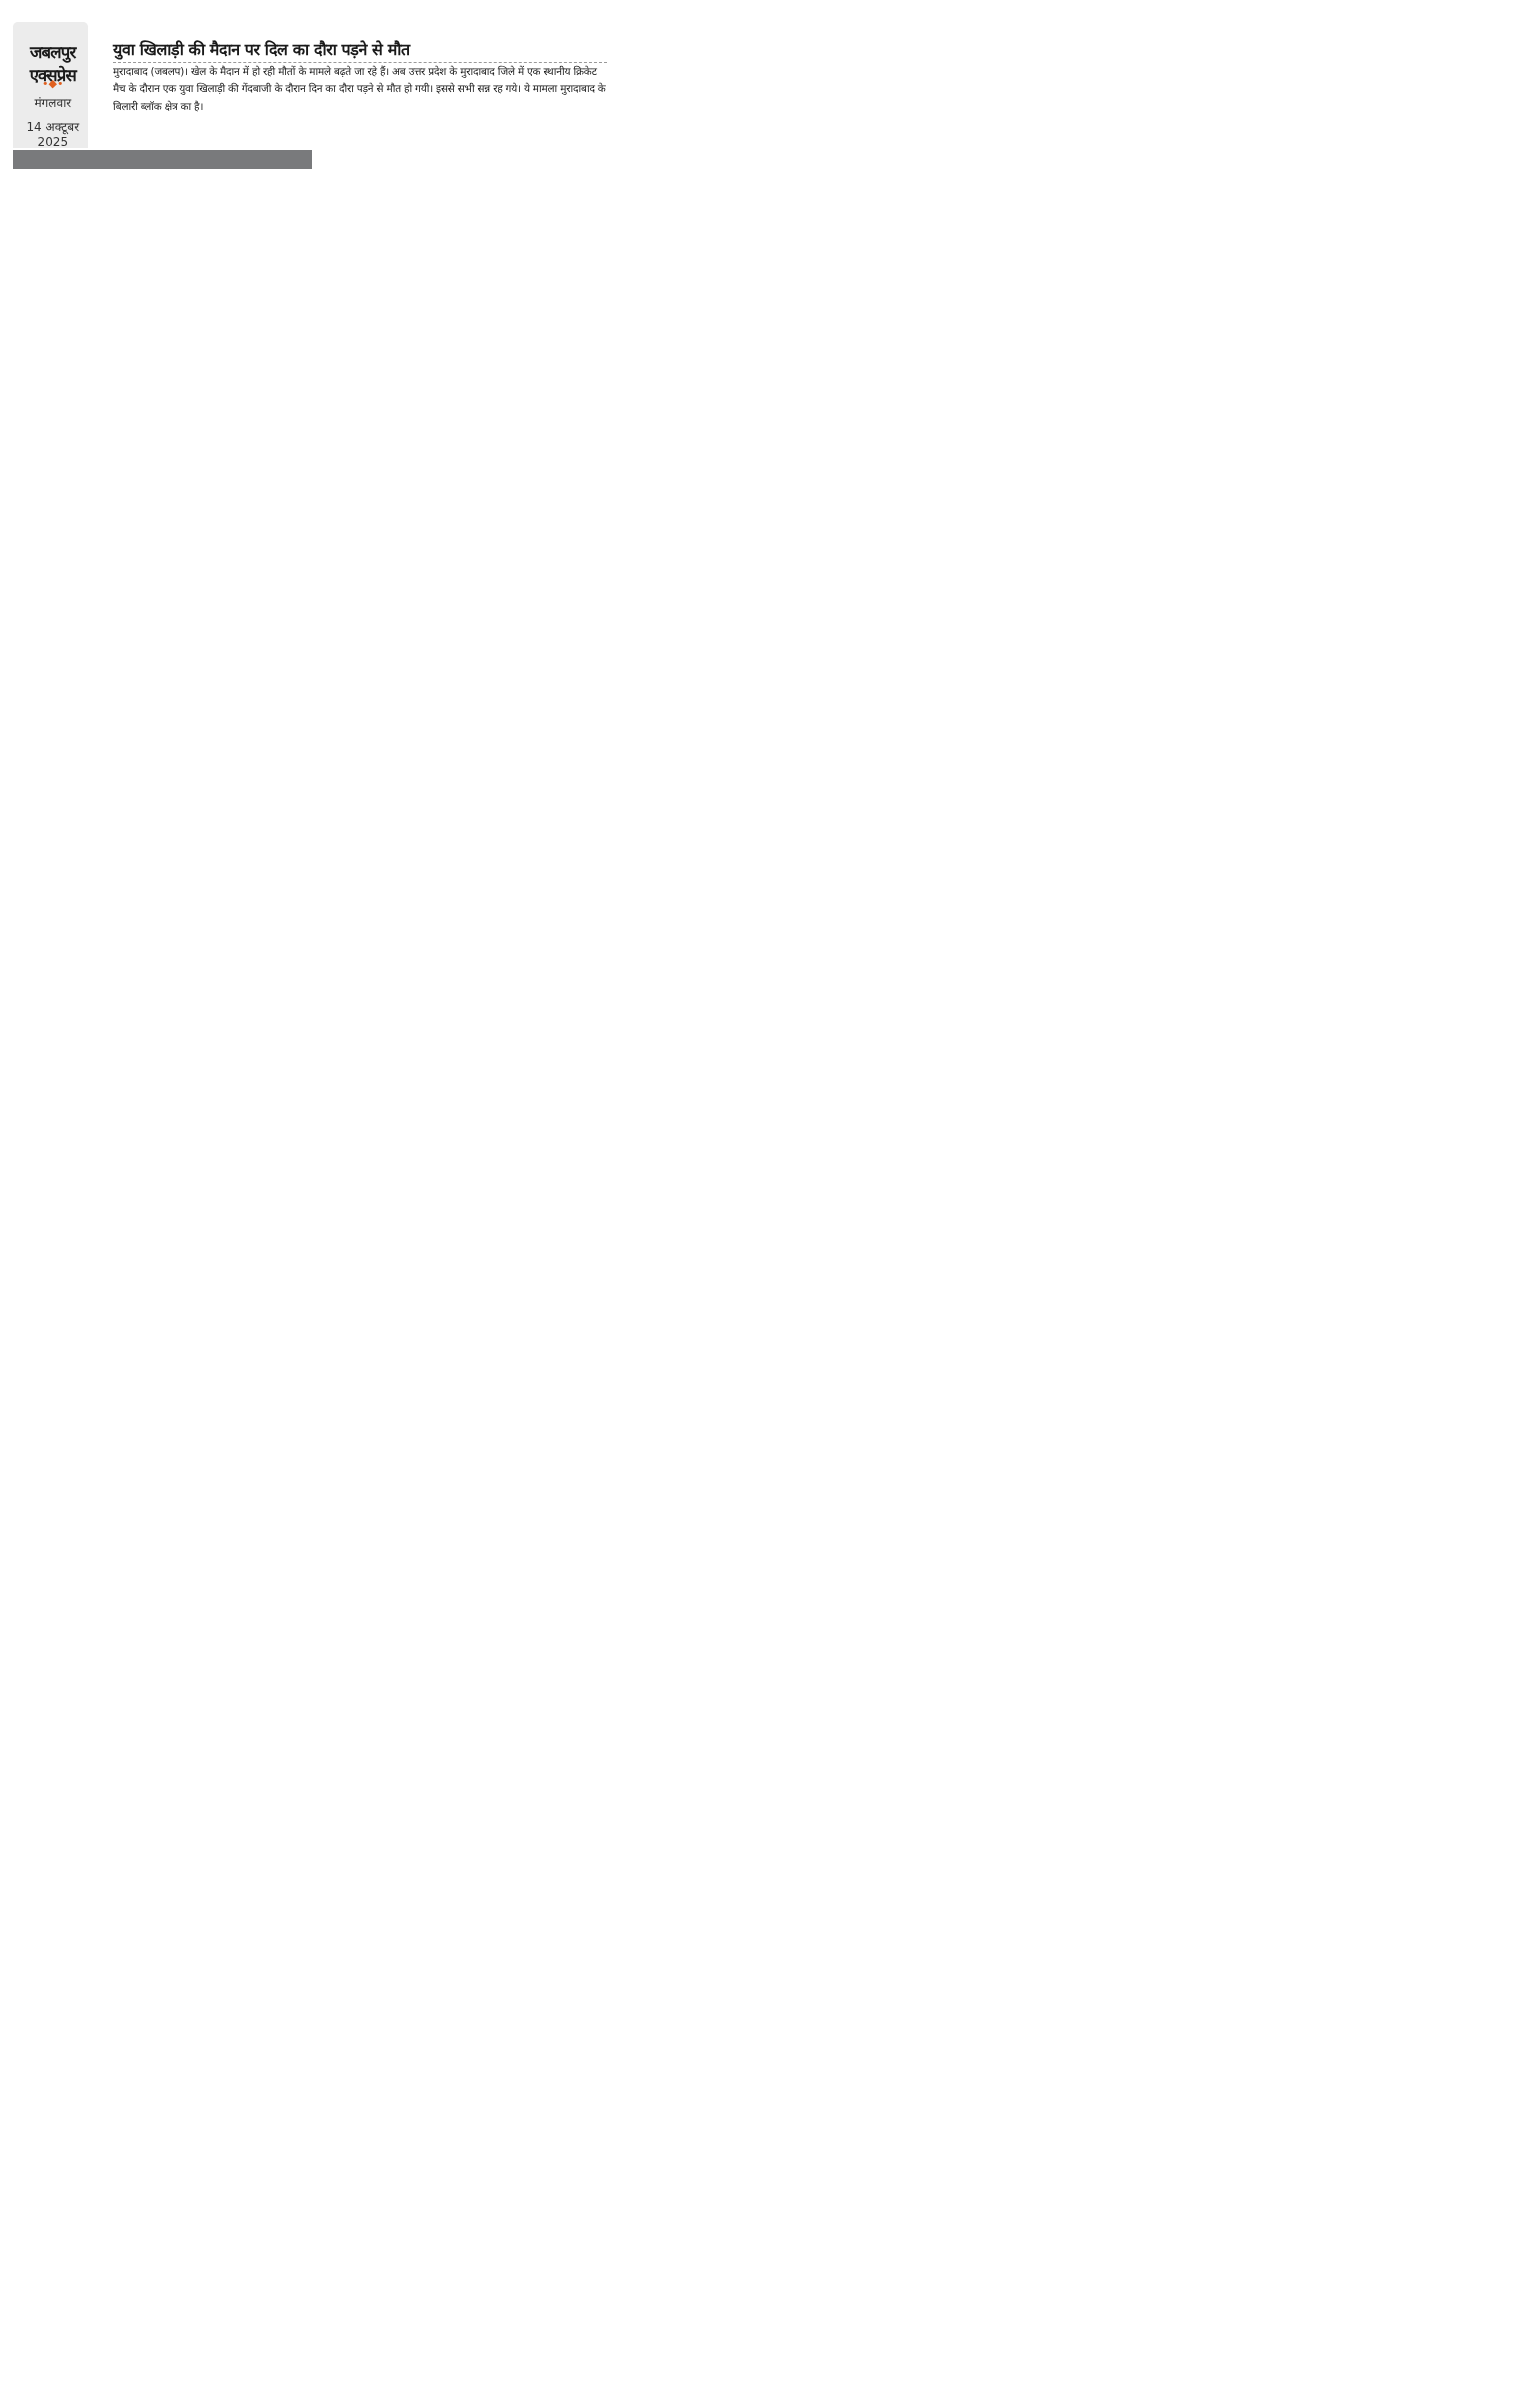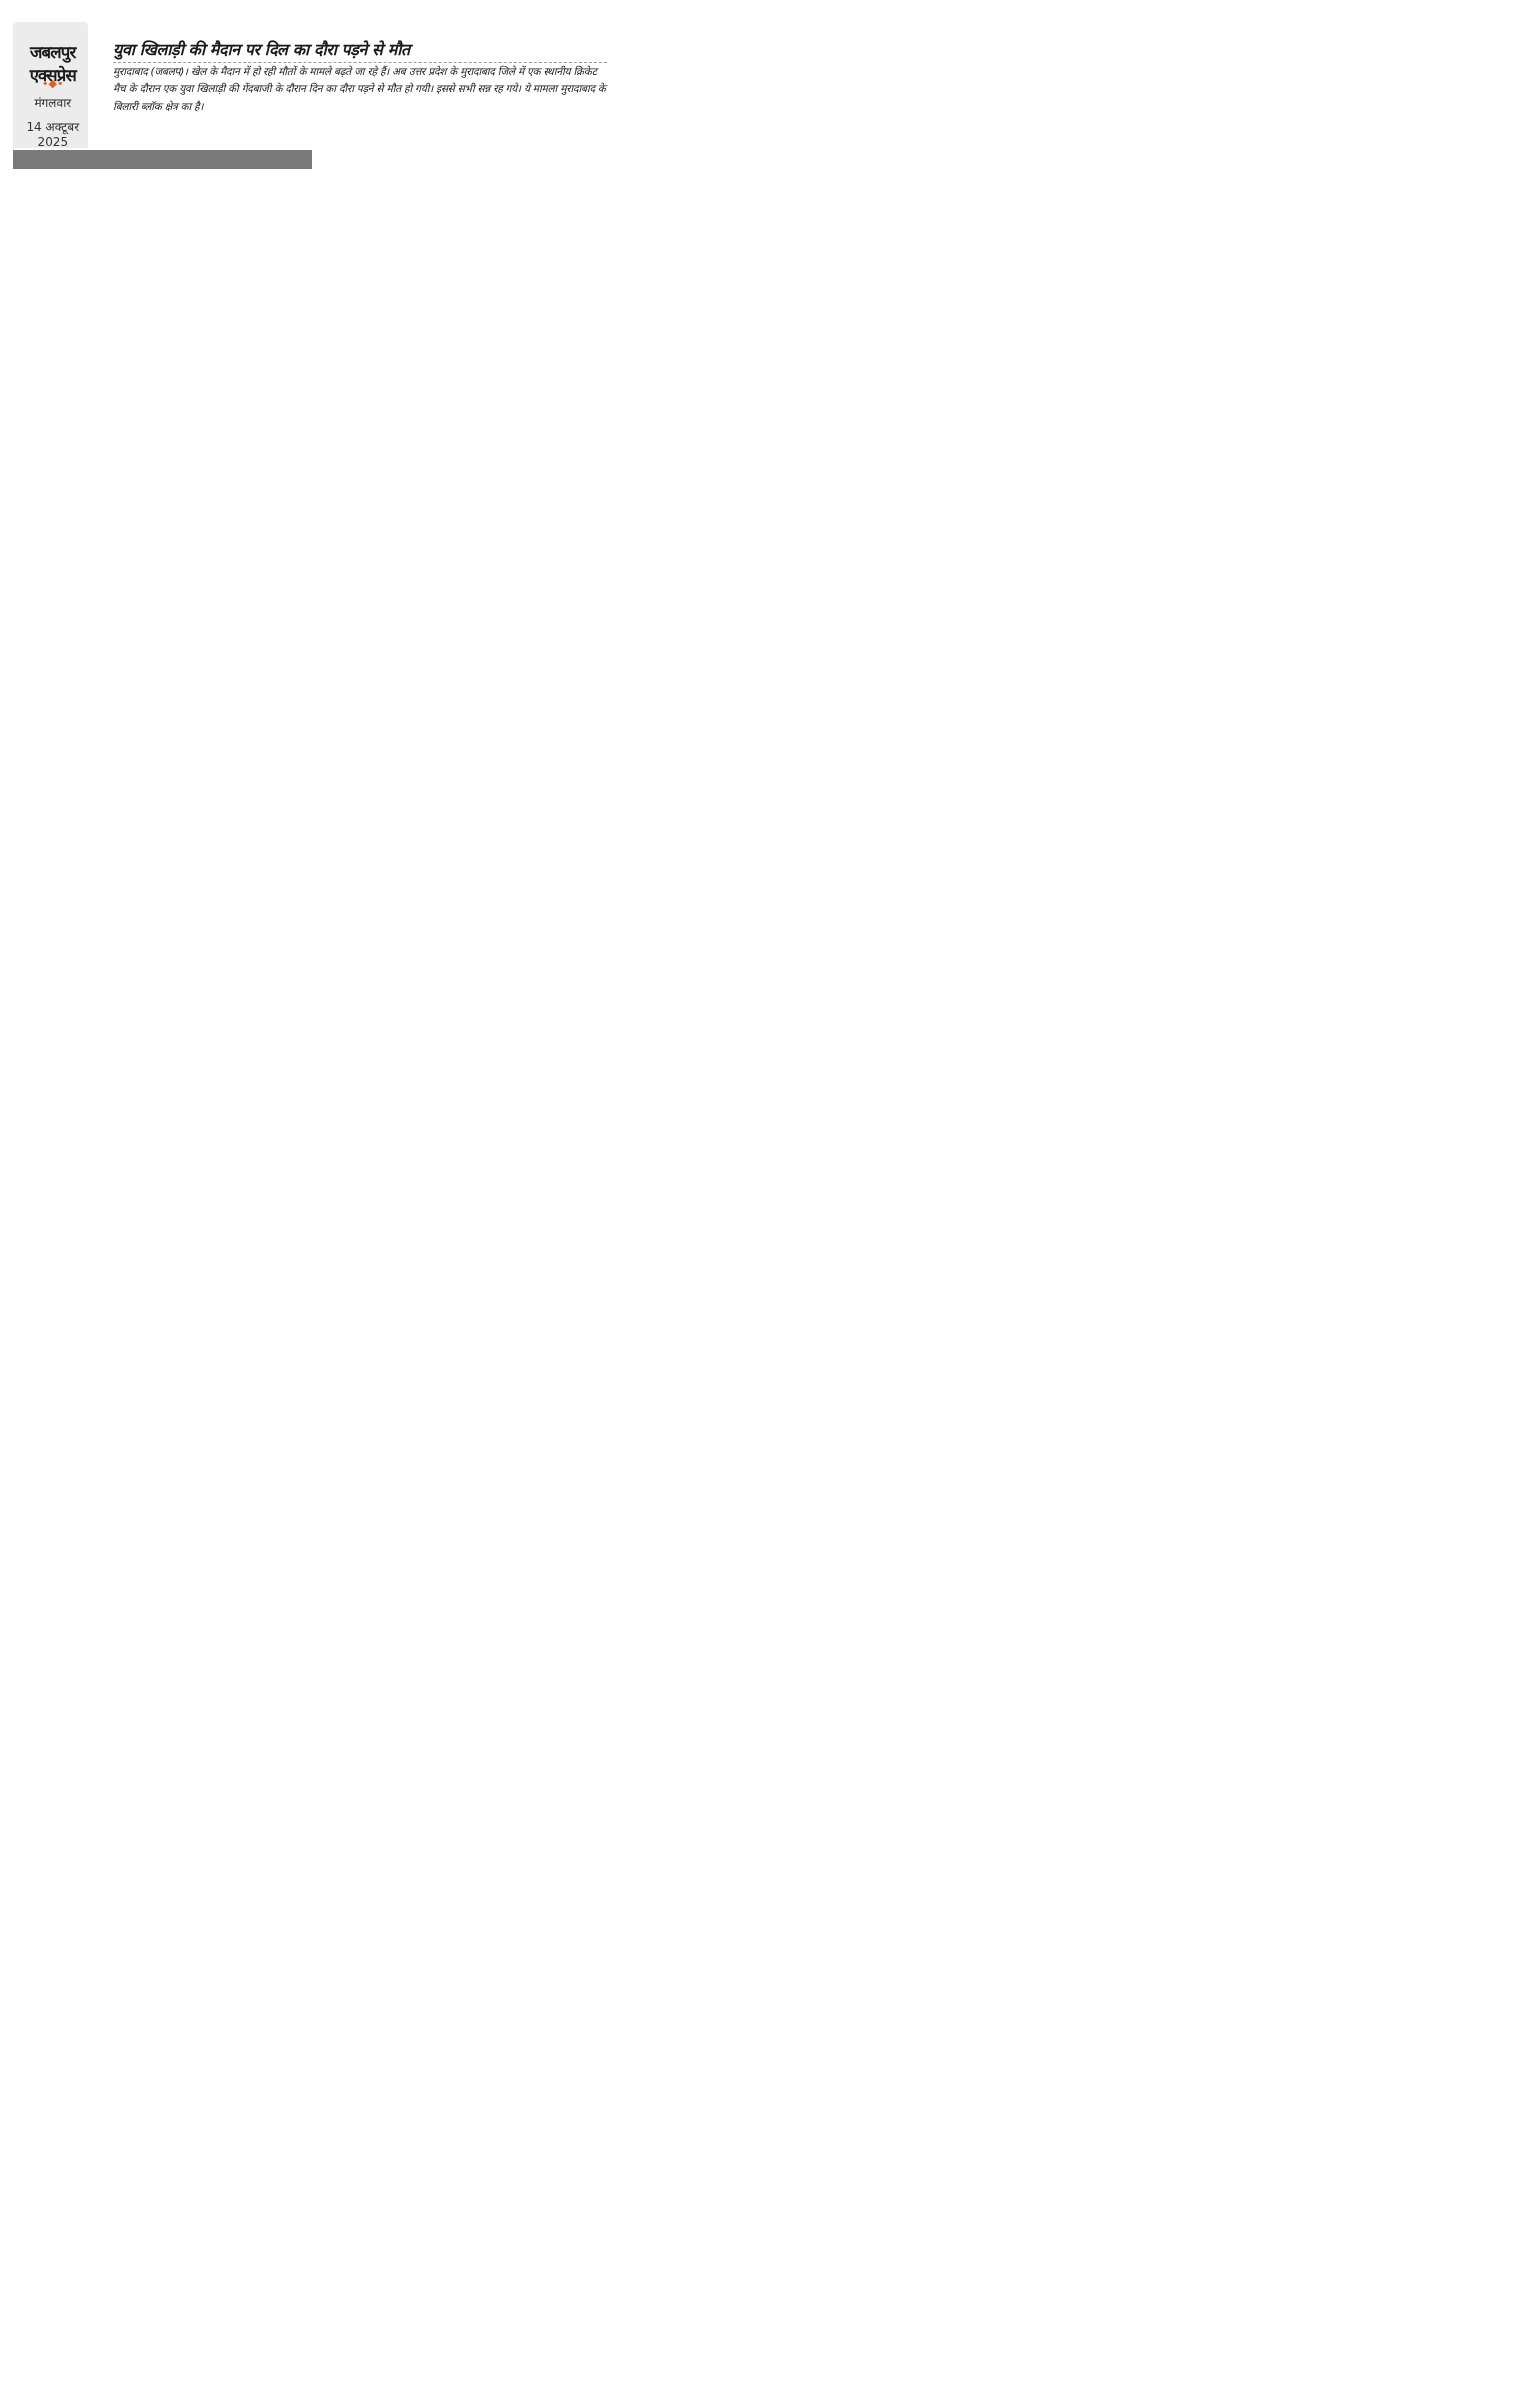--- a/index.html
+++ b/index.html
@@ -16,21 +16,21 @@
 </style>
 </head>
 <body>
 
 <div class="abs masthead-box" style="width:75px;"></div>
 <div class="abs paper-name">जबलपुर एक्सप्रेस</div>
 <div class="abs dots">•◆•</div>
 <div class="abs day">मंगलवार</div>
 <div class="abs date">14 अक्टूबर 2025</div>
 
-<div class="abs" style="left:113px;top:38px;width:494px;font-style:italic;">
+<div class="abs" style="left:113px;top:38px;width:494px;">
   <div class="brief-head">युवा खिलाड़ी की मैदान पर दिल का दौरा पड़ने से मौत</div>
   <div class="brief-body">मुरादाबाद (जबलप)। खेल के मैदान में हो रही मौतों के मामले बढ़ते जा रहे हैं। अब उत्तर प्रदेश के मुरादाबाद जिले में एक स्थानीय क्रिकेट मैच के दौरान एक युवा खिलाड़ी की गेंदबाजी के दौरान दिन का दौरा पड़ने से मौत हो गयी। इससे सभी सन्न रह गये। ये मामला मुरादाबाद के बिलारी ब्लॉक क्षेत्र का है।</div>
 </div>
 <div class="abs greybar" style="left:12.8px;top:150px;width:299px;"></div>
 <div class="abs greybar" style="left:12.8px;top:150px;width:299px;"></div>
 <div class="abs greybar" style="left:12.8px;top:150px;width:299px;"></div>
 <div class="abs greybar" style="left:12.8px;top:150px;width:299px;"></div>
 <div class="abs greybar" style="left:12.8px;top:150px;width:299px;"></div>
 <div class="abs greybar" style="left:12.8px;top:150px;width:299px;"></div>
 <div class="abs greybar" style="left:12.8px;top:150px;width:299px;"></div>

